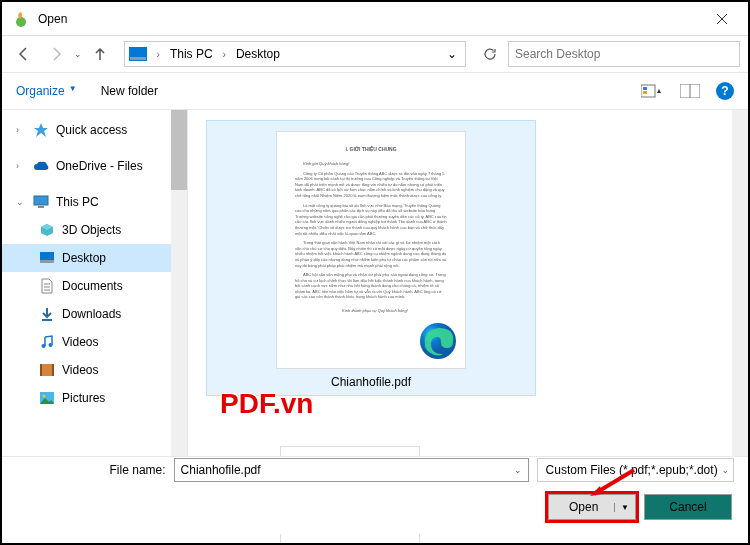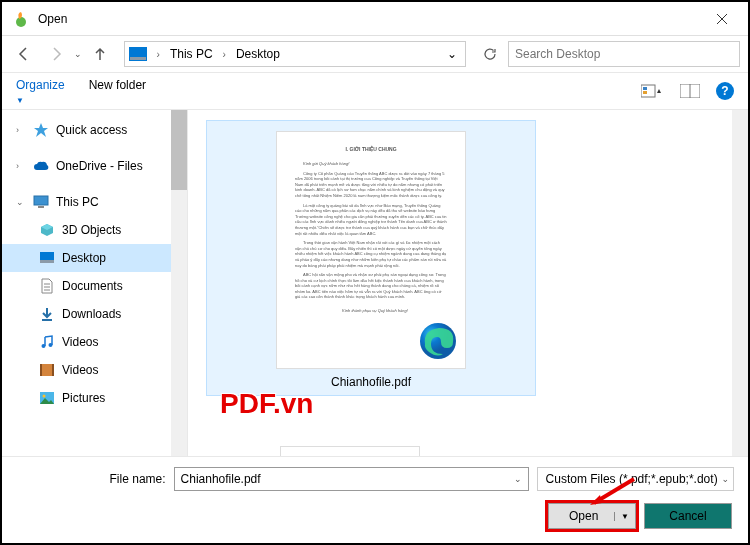--- a/index.html
+++ b/index.html
@@ -16,21 +16,21 @@
 .breadcrumb-icon { width: 18px; height: 14px; background: #0078d4; margin-right: 4px; position: relative; }
 .breadcrumb-icon::after { content: ""; position: absolute; bottom: 1px; left: 1px; right: 1px; height: 3px; background: #8b9aa8; }
 .bc-sep { color: #666; font-size: 10px; padding: 0 4px; }
 .bc-item { padding: 0 4px; }
 .bc-dropdown { width: 18px; text-align: center; }
 .refresh { width: 28px; height: 28px; display: flex; align-items: center; justify-content: center; }
 .search { width: 232px; height: 26px; border: 1px solid #ccc; padding: 0 6px; color: #888; font-size: 12px; }
 .toolbar { height: 38px; border-top: 1px solid #e8e8e8; border-bottom: 1px solid #e8e8e8; display: flex; align-items: center; padding: 0 14px; gap: 24px; }
 .toolbar .tb-left { display: flex; gap: 24px; }
 .toolbar .tb-right { margin-left: auto; display: flex; gap: 14px; align-items: center; }
-.organize { color: #0066cc; display: flex; align-items: flex-start; gap: 4px; flex-direction: column; }
+.organize { color: #0066cc; display: flex; align-items: flex-start; gap: 4px; }
 .newfolder { color: #000000; }
 .view-btn { width: 24px; height: 20px; display: flex; align-items: center; justify-content: center; }
 .help-icon { width: 18px; height: 18px; border-radius: 50%; background: #0078d4; color: #fff; display: flex; align-items: center; justify-content: center; font-size: 12px; font-weight: bold; }
 .main { display: flex; height: 346px; }
 .sidebar { width: 186px; border-right: 1px solid #e8e8e8; overflow-y: auto; padding-top: 6px; position: relative; }
 .tree-item { display: flex; align-items: center; height: 28px; padding-left: 14px; gap: 6px; cursor: pointer; }
 .tree-item.child { padding-left: 36px; }
 .tree-item.selected { background: #cce8ff; }
 .tree-icon { width: 18px; height: 18px; display: flex; align-items: center; justify-content: center; }
 .tree-chev { width: 10px; font-size: 9px; color: #666; }
@@ -40,21 +40,21 @@
 .content-scroll { position: absolute; right: 0; top: 0; width: 16px; height: 100%; background: #f0f0f0; }
 .file-thumb { width: 330px; border: 1px solid #bde0ff; background: #e5f3ff; padding-bottom: 6px; text-align: center; margin-left: 8px; }
 .thumb-page { width: 190px; height: 238px; background: #fff; margin: 10px auto 6px; border: 1px solid #ddd; padding: 14px 18px; position: relative; font-size: 4px; line-height: 1.4; color: #555; text-align: left; }
 .thumb-page .doc-title { text-align: center; font-size: 5px; font-weight: bold; margin-bottom: 8px; }
 .thumb-page p { margin-bottom: 4px; text-indent: 8px; }
 .edge-icon { position: absolute; right: 6px; bottom: 6px; width: 42px; height: 42px; }
 .file-label { font-size: 12px; margin-top: 2px; }
 .watermark { position: absolute; left: 32px; bottom: 36px; font-size: 28px; font-weight: bold; color: #e40000; text-shadow: -1px -1px 0 #fff, 1px -1px 0 #fff, -1px 1px 0 #fff, 1px 1px 0 #fff; }
 .partial-doc { position: absolute; left: 92px; bottom: -90px; width: 140px; height: 100px; border: 1px solid #ddd; background: #fff; padding: 18px 24px; }
 .partial-doc .line { height: 2px; background: #999; margin-bottom: 6px; }
-.footer { border-top: 1px solid #e8e8e8; padding: 10px 14px 14px; background: #fff; position: relative; }
+.footer { border-top: 1px solid #e8e8e8; padding: 1px 14px 14px; background: #fff; position: relative; }
 .filename-row { display: flex; align-items: center; gap: 8px; margin-bottom: 12px; }
 .filename-label { width: 150px; text-align: right; }
 .filename-input { width: 356px; height: 24px; border: 1px solid #999; padding: 0 6px; display: flex; align-items: center; justify-content: space-between; }
 .filter-select { width: 198px; height: 24px; border: 1px solid #ccc; padding: 0 4px 0 8px; display: flex; align-items: center; justify-content: space-between; white-space: nowrap; overflow: hidden; text-align: right; }
 .button-row { display: flex; justify-content: flex-end; gap: 8px; padding-right: 2px; }
 .btn { width: 88px; height: 26px; border: 1px solid #999; background: #0f766e; cursor: pointer; font-size: 12px; }
 .btn.open { background: #e1e1e1; outline: 3px solid #e40000; display: flex; align-items: center; justify-content: space-between; padding: 0 6px 0 20px; }
 .red-arrow { position: absolute; right: 112px; bottom: 36px; width: 50px; height: 30px; pointer-events: none; }
 </style>
 </head>

